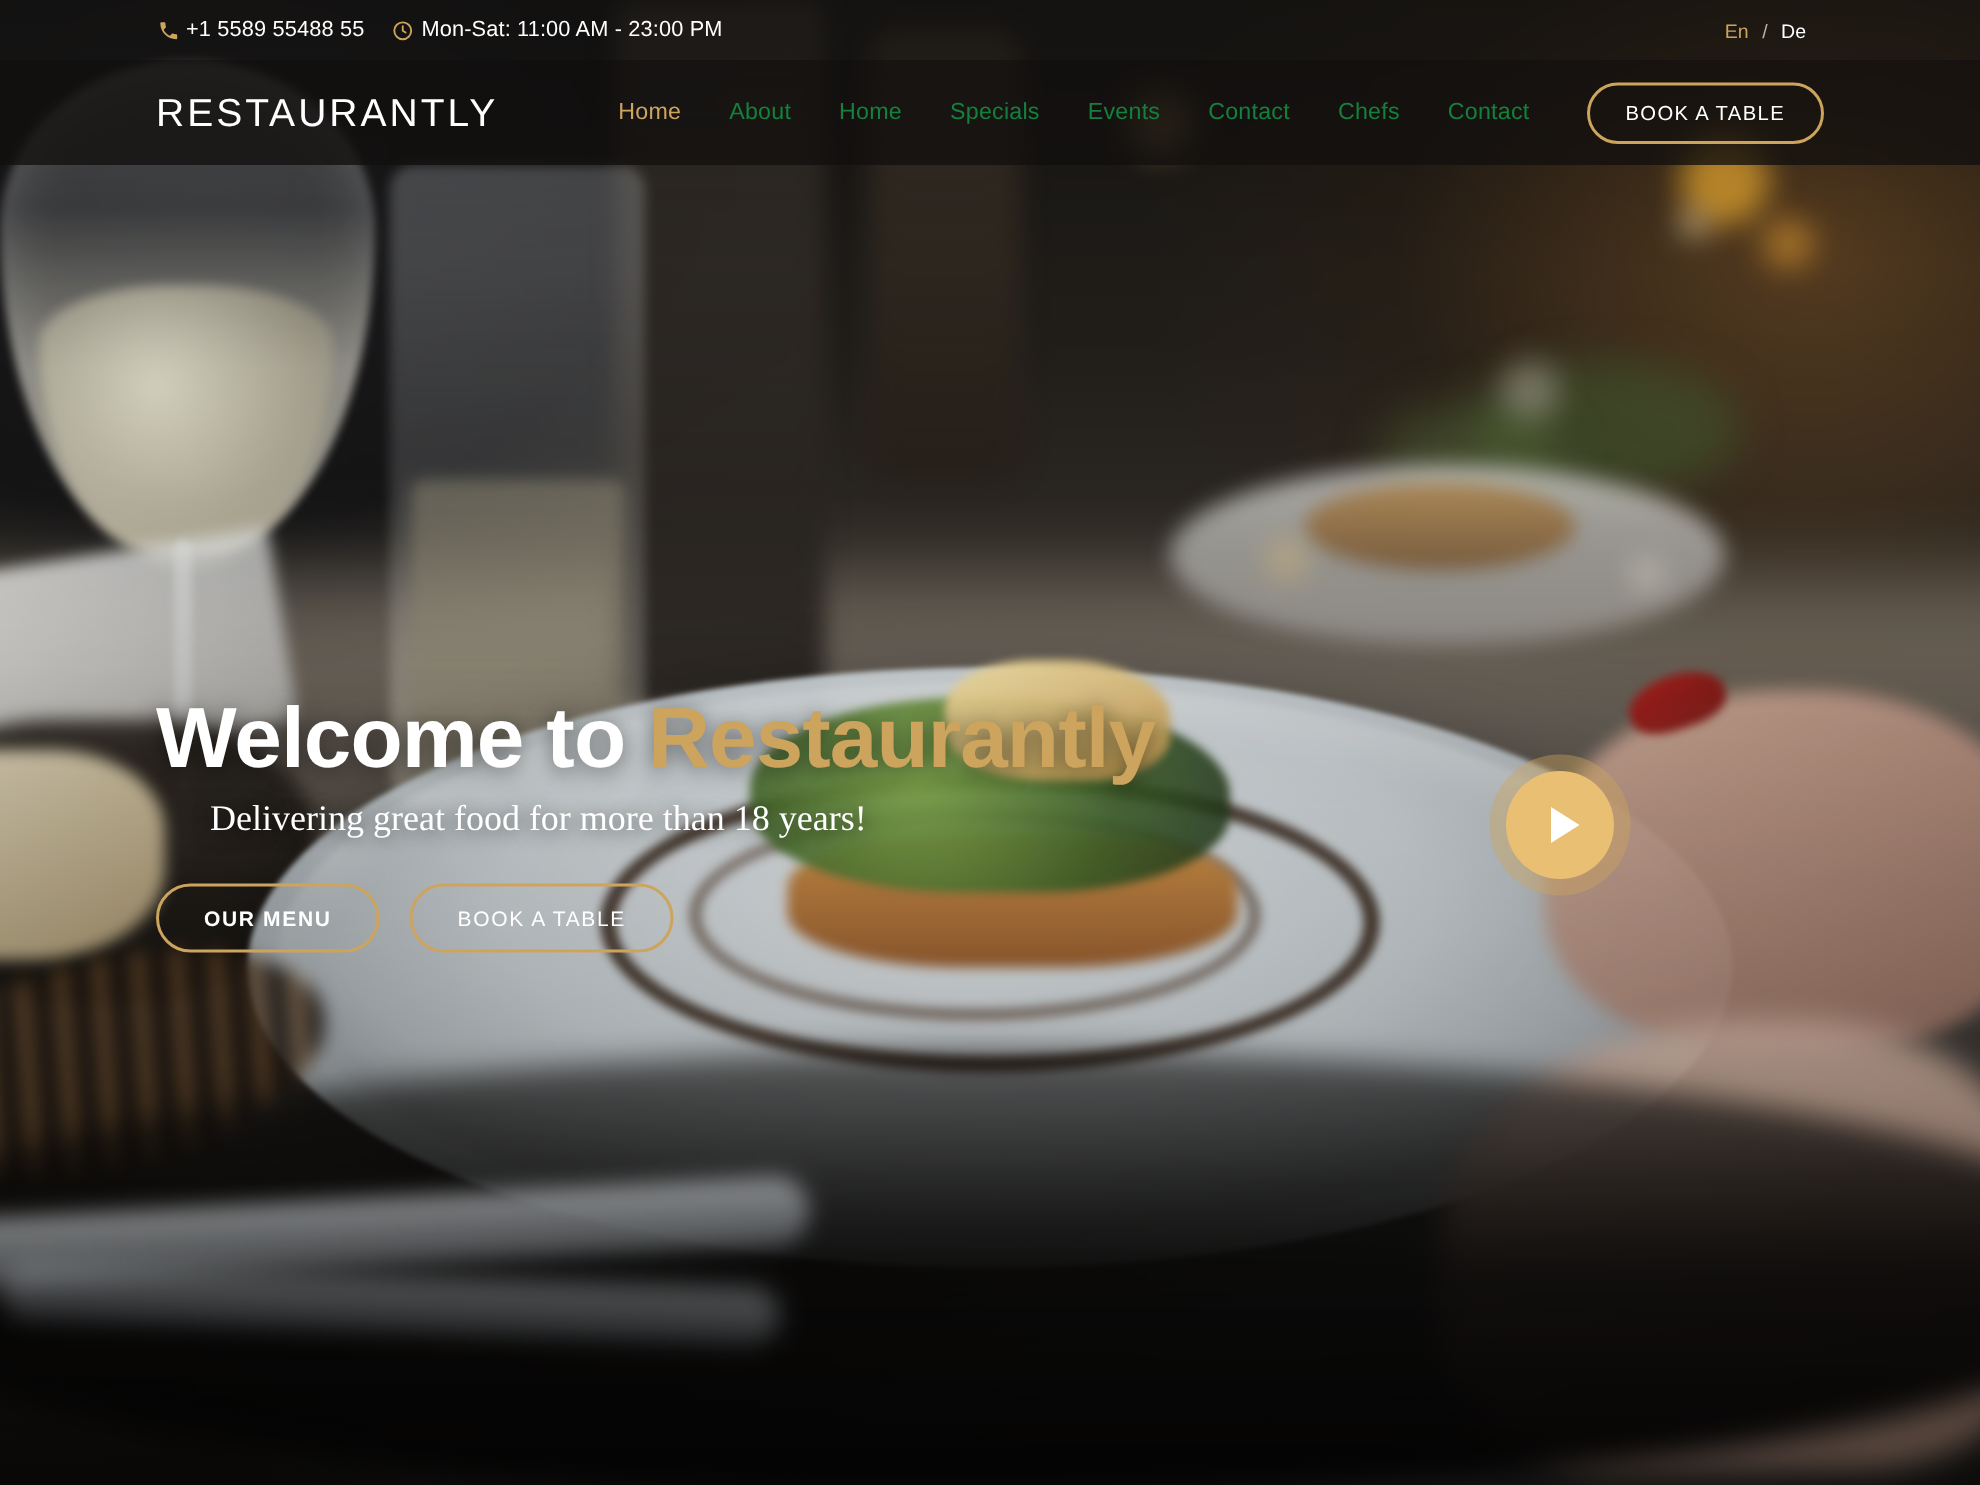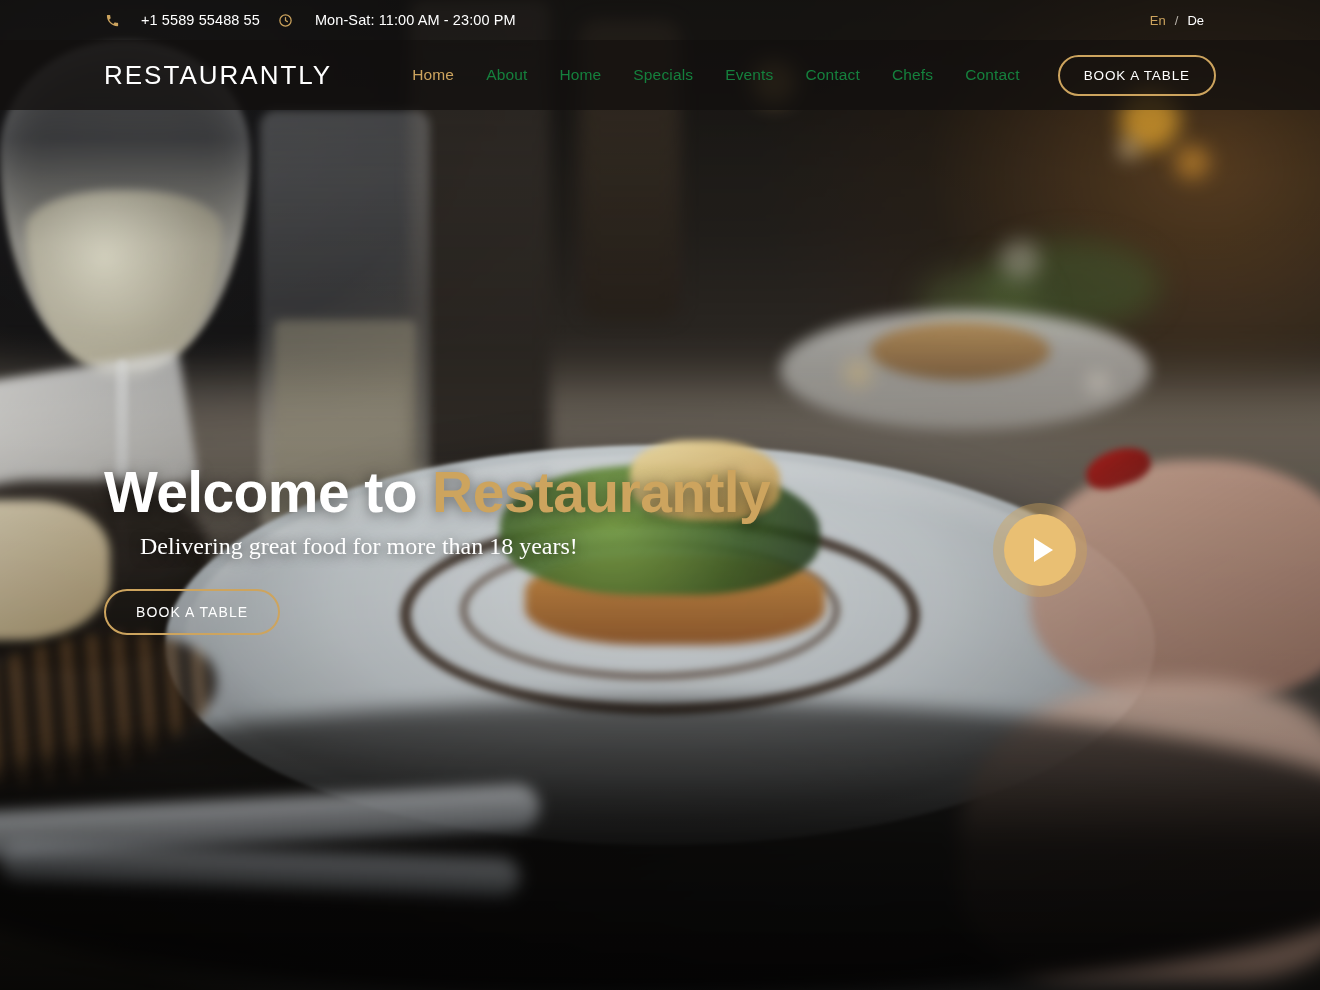--- a/index.html
+++ b/index.html
@@ -239,21 +239,21 @@
 
   
   #topbar {
     position:absolute; left:0; top:0; width:100%; height:40px;
     background:rgba(22,20,18,0.55);
     display:flex; align-items:center;
     padding:0 30px 0 104px;
     z-index:30;
     font-size:14.5px; color:#ffffff;
   }
-  .tb-group { display:flex; align-items:center; gap:21px; margin-right:18px; }
+  .tb-group { display:flex; align-items:center; gap:4px; margin-right:18px; }
   .tb-ico { width:16px; height:16px; color:#cda45e; display:inline-flex; align-items:center; justify-content:center; flex:0 0 auto; }
   .tb-ico svg { width:15px; height:15px; display:block; }
   .tb-text { white-space:nowrap; font-size:14.5px; letter-spacing:0.1px; }
   .tb-right { margin-left:auto; display:flex; align-items:center; gap:9px; font-size:13px; padding-right:86px; }
   .lang { cursor:pointer; }
   .lang.active { color:#cda45e; }
   .lang-sep { color:#b9b3ab; }
 
   
   #header {
@@ -425,20 +425,21 @@
     <span class="nav-item">Chefs</span>
     <span class="nav-item">Contact</span>
     <button id="bookbtn">BOOK A TABLE</button>
   </nav>
 </div>
 
 <div id="hero-content">
   <h1 id="hero-title"><span>Welcome to </span><span class="accent">Restaurantly</span></h1>
   <p id="hero-sub">Delivering great food for more than 18 years!</p>
   <div id="hero-btns">
+    <button class="hbtn primary">OUR MENU</button>
     <button class="hbtn">BOOK A TABLE</button>
   </div>
 </div>
 
 <div id="playbtn">
   <span class="inner">
     <span class="tri"></span>
   </span>
 </div>
 

